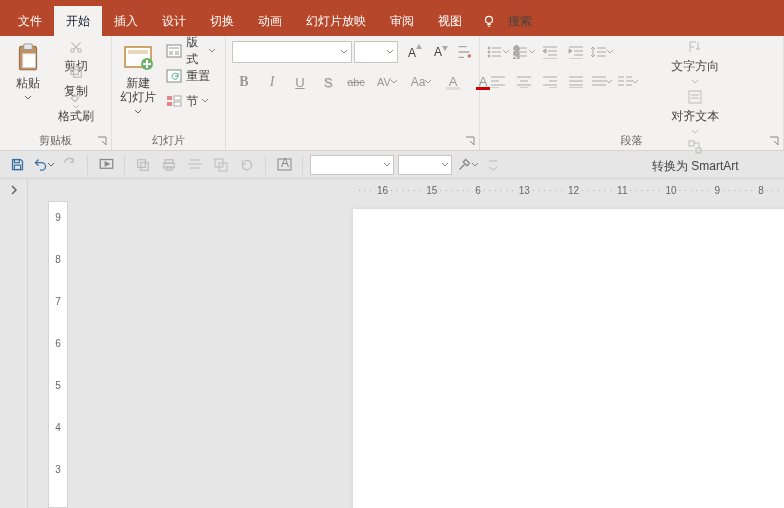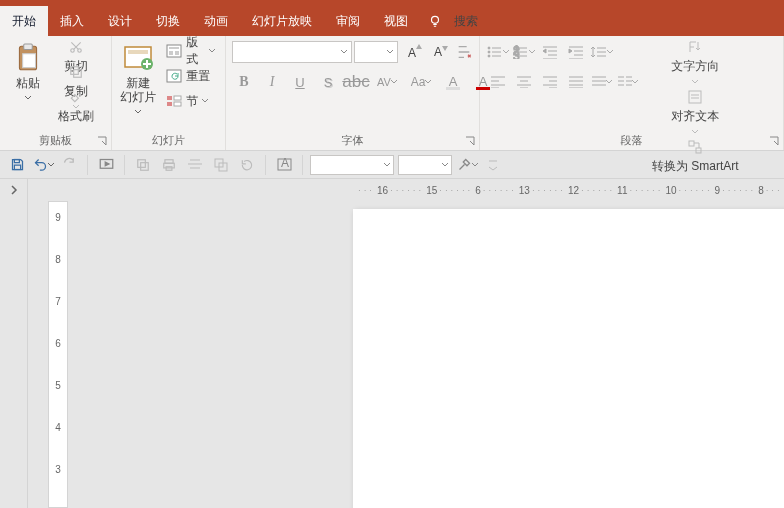--- a/index.html
+++ b/index.html
@@ -46,20 +46,21 @@
 .sep{width:1px;height:20px;background:#d4d4d4;margin:0 3px;}
 .colorbar{width:14px;height:3px;margin-top:-2px;}
 svg{display:block;}
 </style>
 </head>
 <body>
 
 <div class="titlebar"></div>
 
 <div class="tabs">
+  <div class="tab" style="padding-left:18px;">文件</div>
   <div class="tab active">开始</div>
   <div class="tab">插入</div>
   <div class="tab">设计</div>
   <div class="tab">切换</div>
   <div class="tab">动画</div>
   <div class="tab">幻灯片放映</div>
   <div class="tab">审阅</div>
   <div class="tab">视图</div>
   <div class="search">
     <svg width="14" height="14" viewBox="0 0 24 24" fill="none" stroke="#fff" stroke-width="2">
@@ -236,21 +237,21 @@
         <div class="ibtn">
             <span style="font-style:italic;font-family:'Times New Roman';font-size:14px;color:#999;">I</span>
           </div>
         <div class="ibtn">
             <span style="text-decoration:underline;font-size:13px;color:#999;">U</span>
           </div>
         <div class="ibtn">
             <span style="font-size:13px;color:#999;text-shadow:1px 1px #ccc;">S</span>
           </div>
         <div class="ibtn">
-            <span style="text-decoration:line-through;font-size:17px;color:#999;">abc</span>
+            <span style="text-decoration:line-through;font-size:11px;color:#999;">abc</span>
           </div>
         <div class="ibtn" style="width:30px;">
             <span style="font-size:11px;color:#999;">AV</span>
             <span class="dd">
               <svg viewBox="0 0 6 6">
                 <path d="M0 1l3 3 3-3" fill="none" stroke="#999"></path>
               </svg>
             </span>
           </div>
         <div class="ibtn" style="width:30px;">
@@ -264,21 +265,20 @@
         <div class="ibtn" style="flex-direction:column;width:26px;">
             <span style="font-size:13px;color:#999;">A</span>
             <div class="colorbar" style="background:#ddd;"></div>
           </div>
         <div class="ibtn" style="flex-direction:column;width:26px;">
             <span style="font-size:13px;color:#999;">A</span>
             <div class="colorbar" style="background:#c00;"></div>
           </div>
       </div>
     </div>
-    <div class="group-label">字体</div>
     <div class="dlauncher">
         <svg viewBox="0 0 10 10">
           <path d="M1 1h8v8M5 5l4 4" fill="none" stroke="#888"></path>
         </svg>
       </div>
   </div>
 
   <div class="group" style="flex:1;">
     <div class="group-body">
       <div class="col" style="gap:6px;">

